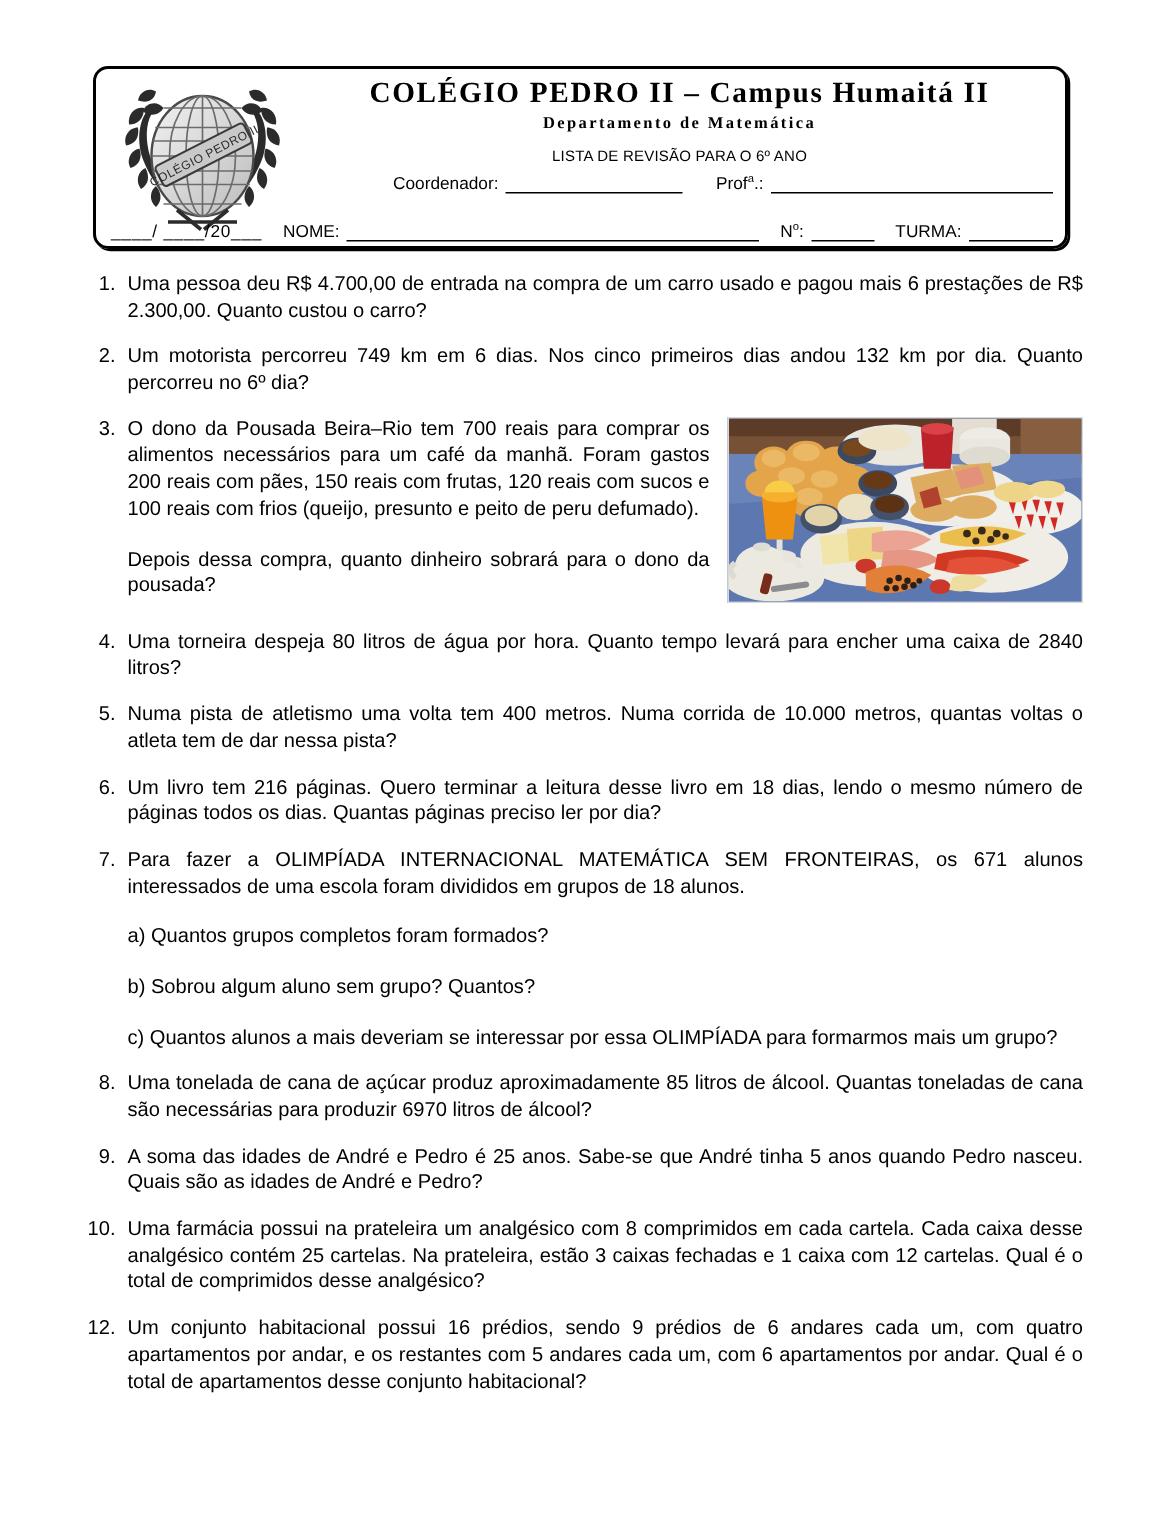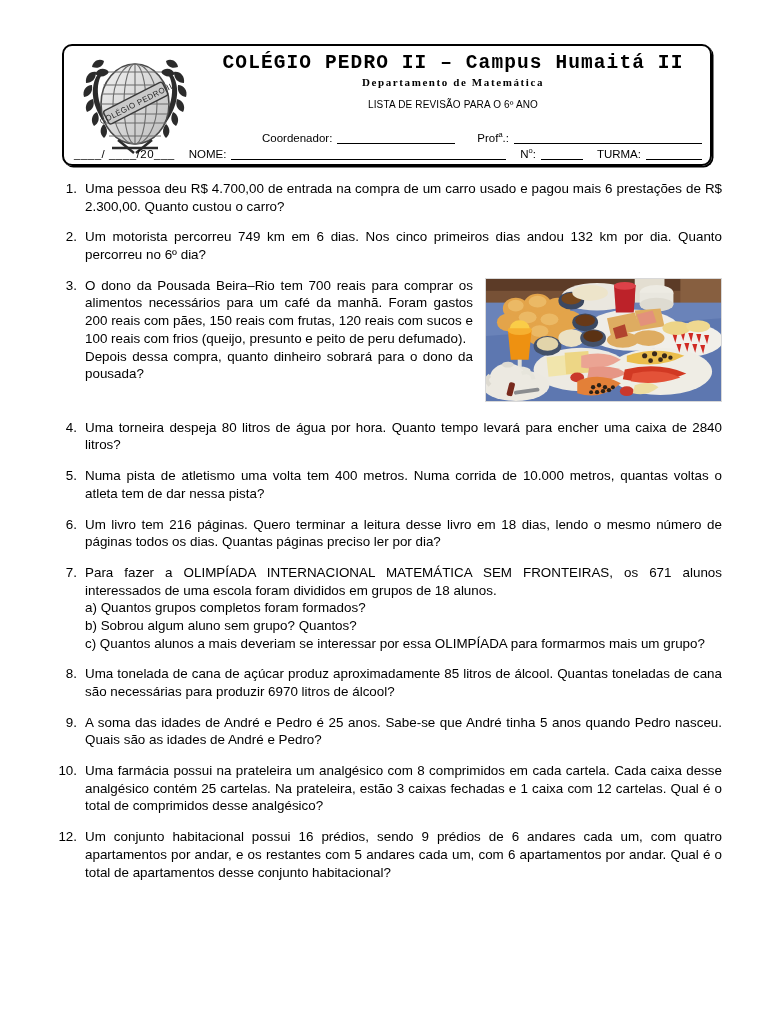--- a/index.html
+++ b/index.html
@@ -39,21 +39,21 @@
   .logo-wrap svg { display: block; }
 
   .title-block {
     position: absolute;
     left: 140px;
     top: 6px;
     right: 8px;
     text-align: center;
   }
   .school-title {
-    font-family: Liberation Mono, monospace;
+    font-family: Liberation Serif, serif;
     font-weight: bold;
     font-size: 19.5px;
     letter-spacing: 1.1px;
     line-height: 1.15;
     white-space: nowrap;
   }
   .dept-title {
     font-family: "Liberation Serif", "DejaVu Serif", serif;
     font-weight: bold;
     font-size: 11px;
@@ -72,21 +72,21 @@
   .form-row {
     position: absolute;
     font-family: "Liberation Sans", sans-serif;
     font-size: 11.5px;
     display: flex;
     align-items: flex-end;
     white-space: nowrap;
   }
   .form-row.row-coord {
     left: 198px;
-    top: 84px;
+    top: 68px;
     right: 8px;
     align-items: flex-end;
   }
   .form-row.row-nome {
     left: 8px;
     top: 100px;
     right: 8px;
   }
   .fld-label { margin-right: 5px; }
   .rule {
@@ -127,21 +127,21 @@
   .q-num {
     flex: 0 0 27px;
     text-align: right;
     padding-right: 8px;
     box-sizing: border-box;
   }
   .q-body {
     flex: 1 1 auto;
     text-align: justify;
   }
-  .sub-item { display: block; }
+  .sub-item { display: block; margin-top: 16px; }
 
   
   .q3-body { position: relative; }
   .photo {
     float: right;
     width: 237px;
     height: 124px;
     margin: 1px 0 4px 12px;
     border: 1px solid #d8d8d8;
     box-sizing: border-box;

